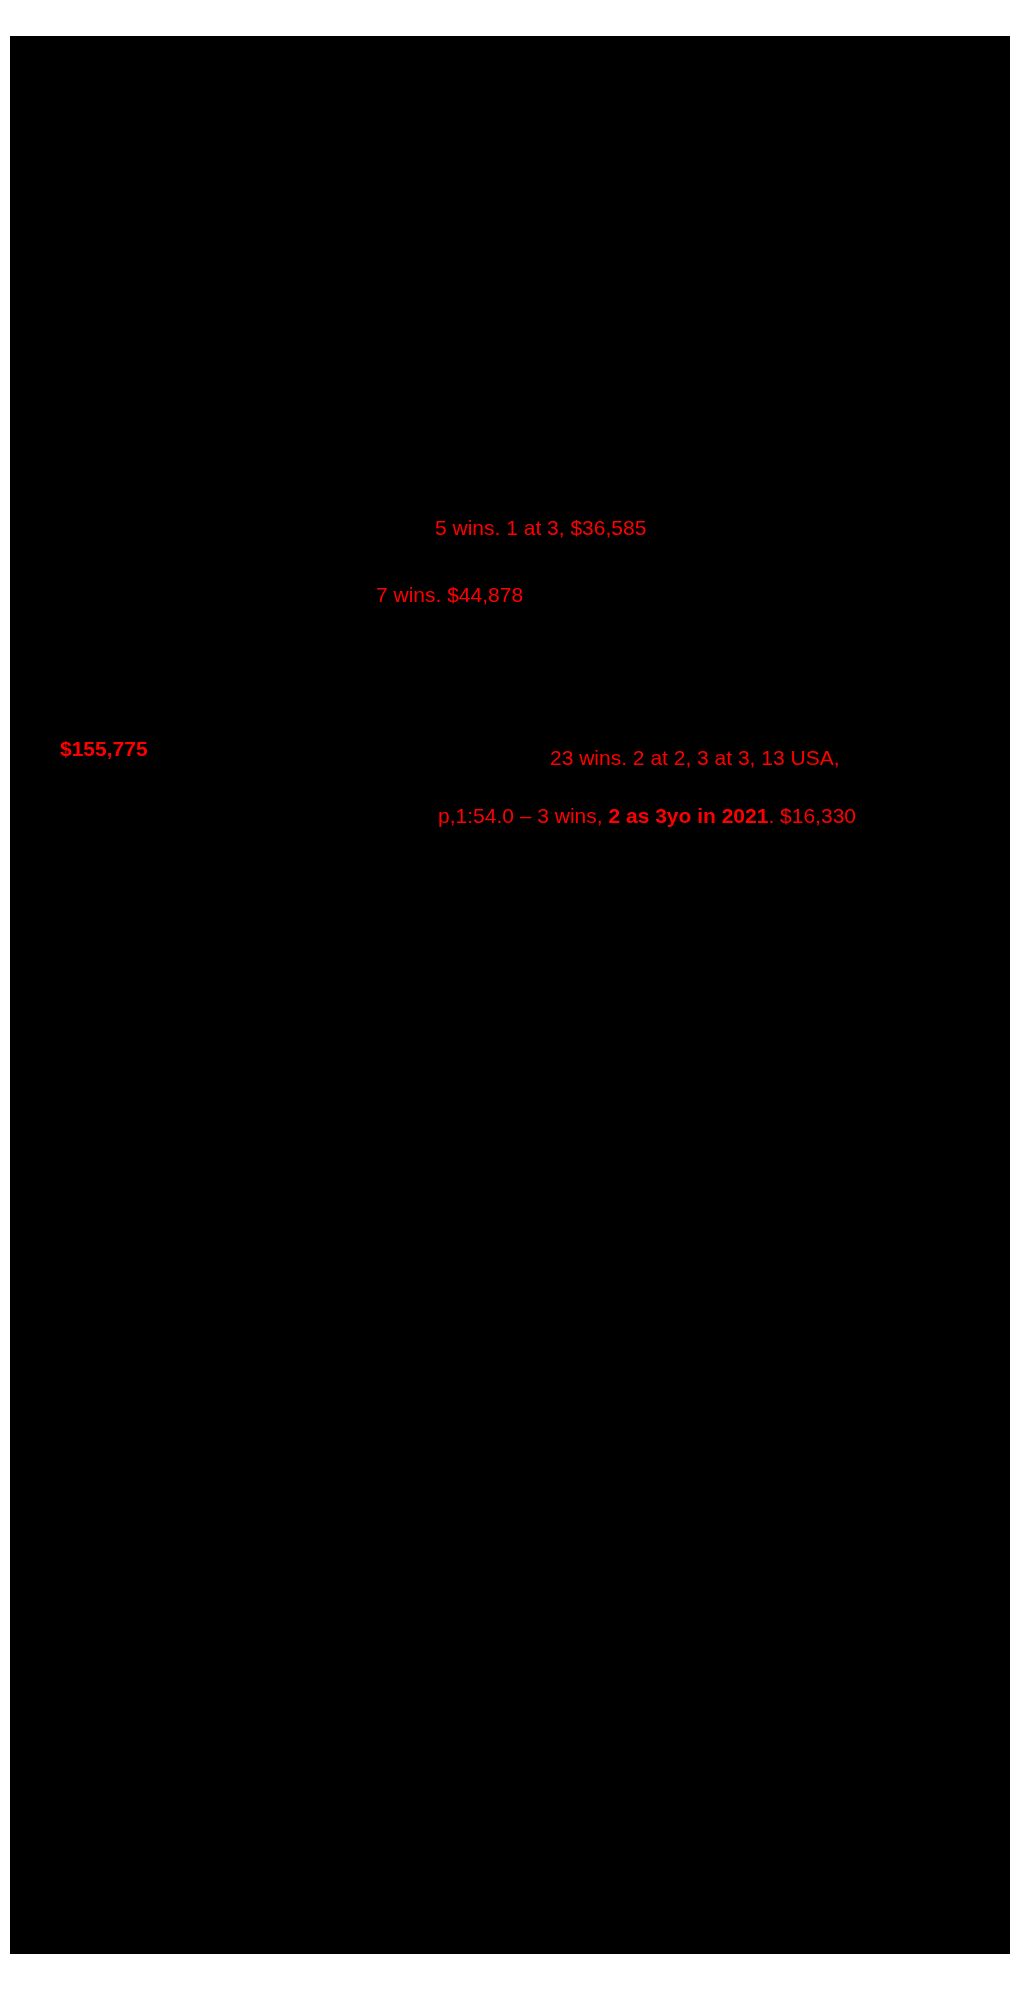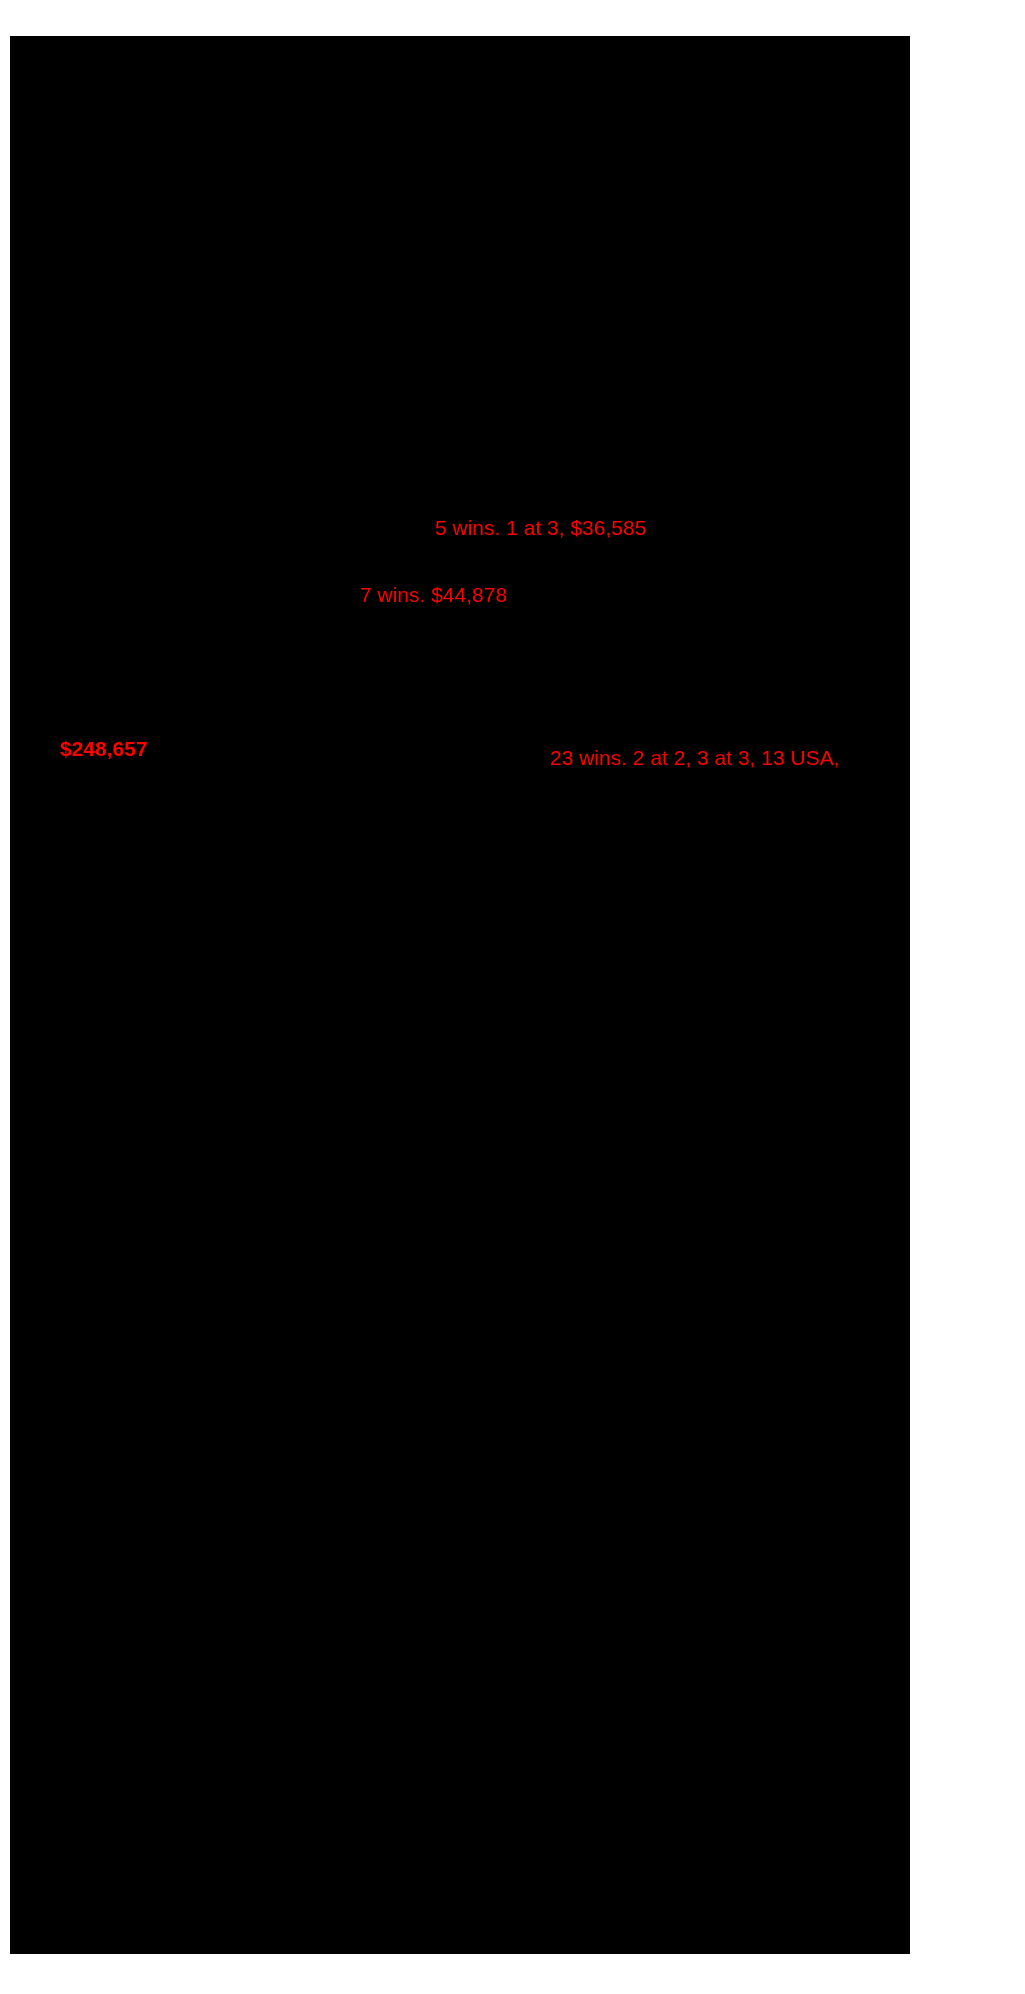--- a/index.html
+++ b/index.html
@@ -10,50 +10,51 @@
   body {
     width: 1025px;
     height: 1994px;
     position: relative;
     font-family: "Liberation Sans", sans-serif;
   }
   #page {
     position: absolute;
     left: 10px;
     top: 36px;
-    width: 900px;
+    width: 1000px;
     height: 1918px;
     background: #000000;
     overflow: hidden;
   }
   .line {
     position: absolute;
     color: #ff0000;
     font-size: 21px;
     line-height: 26px;
     white-space: nowrap;
     font-family: "Liberation Sans", sans-serif;
   }
   .bold {
     font-weight: bold;
   }
   
   #frag-1 { left: 425px; top: 479px; }
-  #frag-2 { left: 350px; top: 546px; }
+  #frag-2 { left: 366px; top: 546px; }
   #frag-3 { left: 540px; top: 709px; }
   #frag-4 { left: 50px;  top: 700px; font-weight: bold; }
   #frag-5 { left: 428px; top: 767px; }
 </style>
 </head>
 <body>
 
 <div id="page">
 
   <div class="line" id="frag-1">5 wins. 1 at 3, $36,585</div>
 
   <div class="line" id="frag-2">7 wins. $44,878</div>
 
   <div class="line" id="frag-3">23 wins. 2 at 2, 3 at 3, 13 USA,</div>
 
-  <div class="line" id="frag-4">$248,657</div>
+  <div class="line" id="frag-4">$155,775</div>
 
+  <div class="line" id="frag-5"><span>p,1:54.0 – 3 wins, </span><span class="bold">2 as 3yo in 2021</span><span>. $16,330</span></div>
 
 </div>
 
 </body></html>

